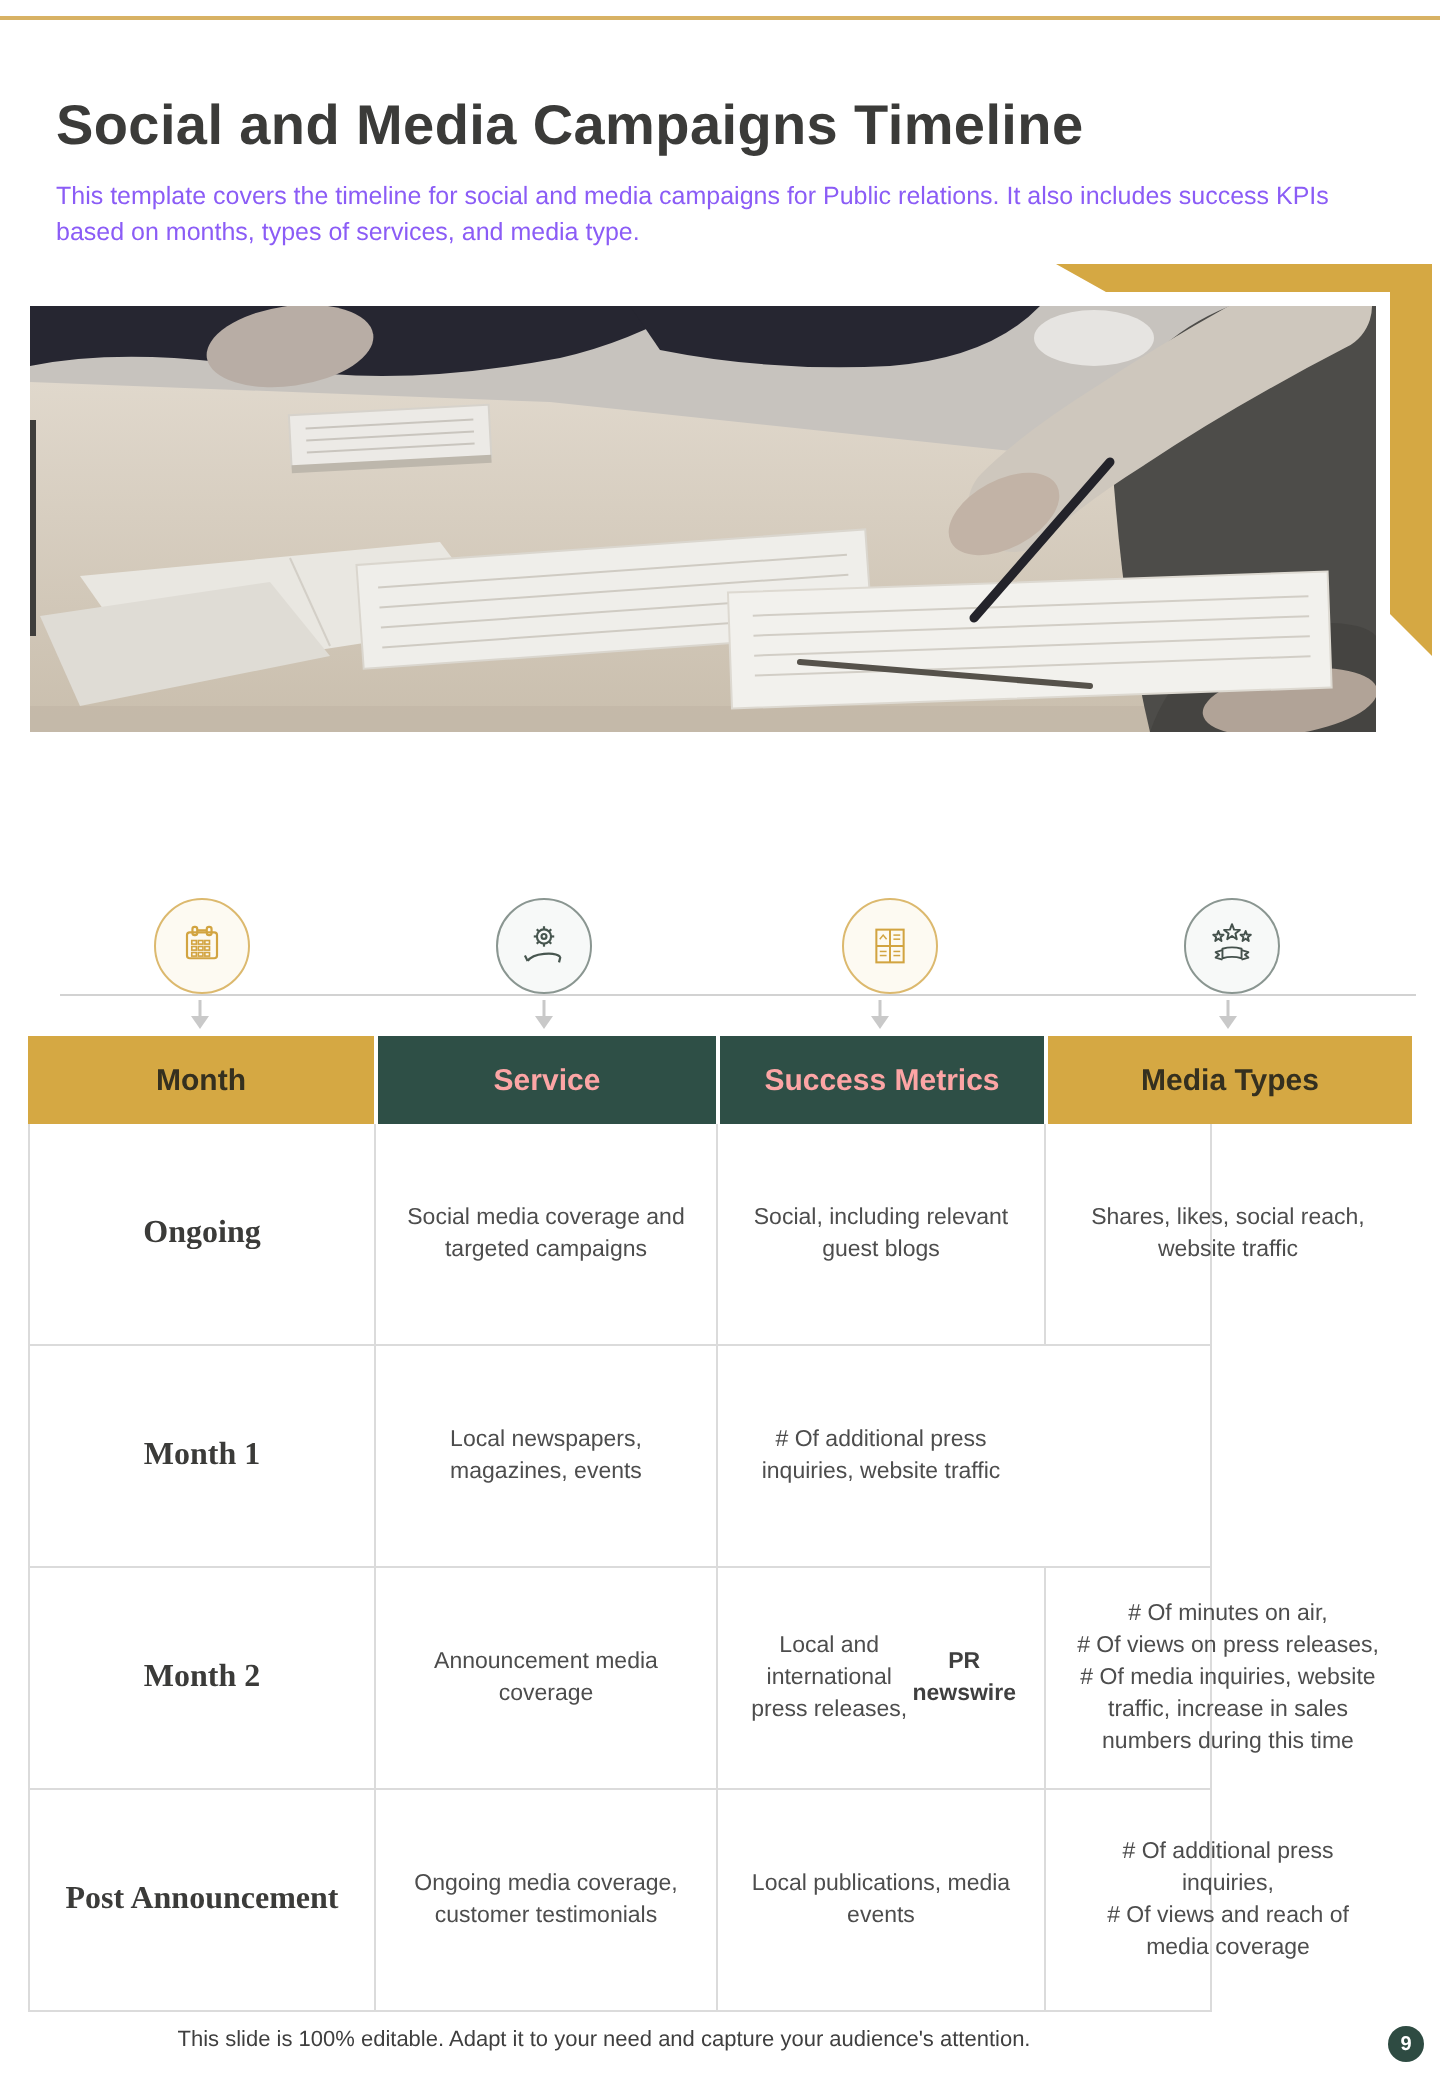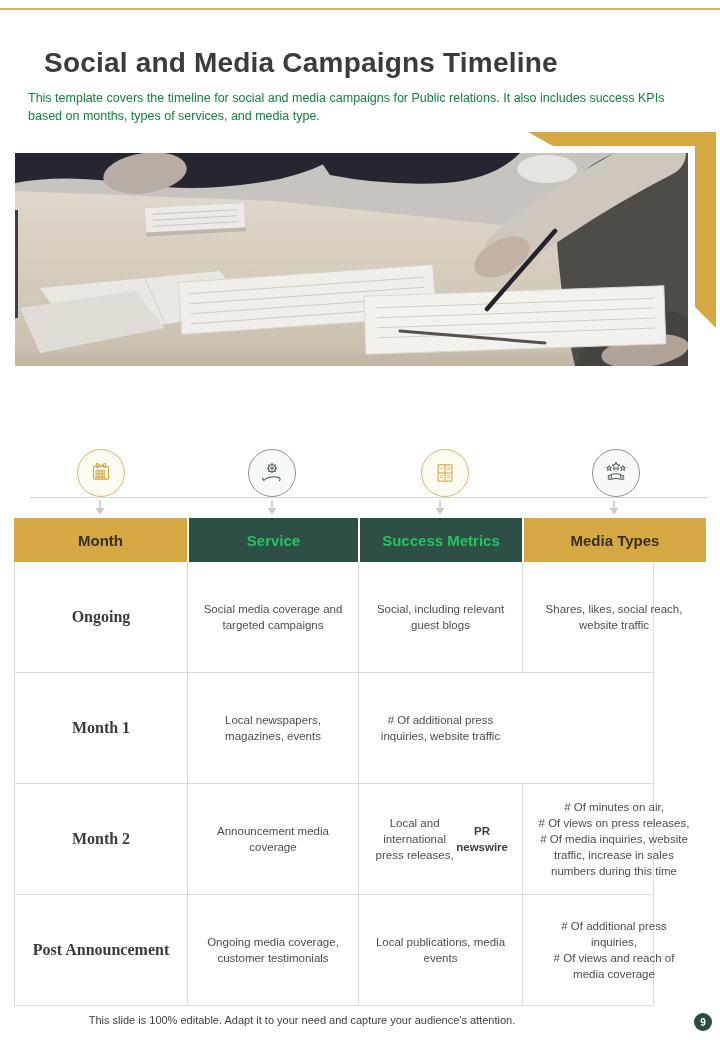--- a/index.html
+++ b/index.html
@@ -1,36 +1,36 @@
 <!DOCTYPE html>
 <html><head>
 <meta charset="utf-8">
 <style>
   html,body{margin:0;padding:0;background:#e8e8e8;}
   .page{position:relative;width:720px;height:1040px;background:#ffffff;margin:0 auto;
         font-family:"Liberation Sans", sans-serif;overflow:hidden;}
   .topline{position:absolute;left:0;top:8px;width:720px;height:2px;background:#d8b264;}
   .title{position:absolute;left:28px;top:28px;width:640px;font-size:28px;font-weight:700;
-         color:#3b3b39;letter-spacing:.2px;margin-left:16px;}
+         color:#3b3b39;letter-spacing:.2px;}
   .subtitle{position:absolute;left:28px;top:76px;width:656px;font-size:12.5px;line-height:1.45;
-            color:#15803d;}
+            color:#8b5cf6;}
   .gold-corner{position:absolute;left:0;top:0;width:720px;height:340px;pointer-events:none;}
   .photo{position:absolute;left:15px;top:153px;width:673px;height:213px;overflow:hidden;}
   .iconrow-line{position:absolute;left:30px;top:497px;width:678px;height:1px;background:#d2d2d2;}
   .icon-circle{position:absolute;top:449px;width:46px;height:46px;border-radius:50%;
                display:flex;align-items:center;justify-content:center;}
   .icon-circle.gold{border:1px solid #dcb96e;background:#fdfaf2;}
   .icon-circle.dark{border:1px solid #8a9691;background:#f7f9f8;}
   .down-arrow{position:absolute;top:500px;width:12px;height:15px;}
-  .table{position:absolute;left:14px;top:518px;width:640px;}
+  .table{position:absolute;left:14px;top:518px;width:592px;}
   .thead{display:grid;grid-template-columns:173px 171px 164px 184px;height:44px;}
   .th{display:flex;align-items:center;justify-content:center;font-size:15px;font-weight:700;
       box-sizing:border-box;}
   .th.gold{background:#d5a843;color:#35301f;}
-  .th.teal{background:#2e4f46;color:#22c55e;}
+  .th.teal{background:#2e4f46;color:#fca5a5;}
   .th + .th{border-left:2px solid #ffffff;}
   .tbody{border:1px solid #dbdbdb;border-top:none;}
   .tr{display:grid;grid-template-columns:172px 171px 164px 183px;height:110px;}
   .tr + .tr{border-top:1px solid #dbdbdb;}
   .td{display:flex;align-items:center;justify-content:center;text-align:center;
       box-sizing:border-box;padding:6px 14px;font-size:11.5px;line-height:1.4;color:#4d4d4d;
       white-space:pre-line;}
   .td + .td{border-left:1px solid #dbdbdb;}
   .td.month{font-size:16px;font-weight:700;color:#3b3b39;line-height:1.3;font-family:Liberation Serif, serif;}
   .td b{color:#3f3f3f;}

